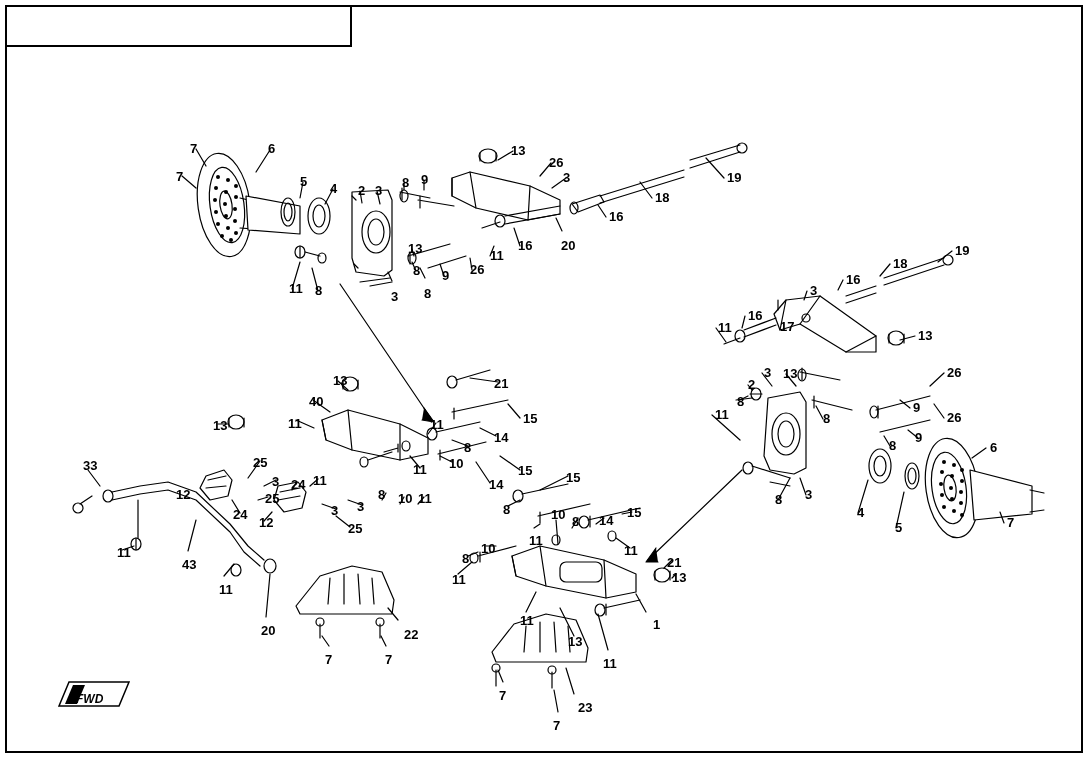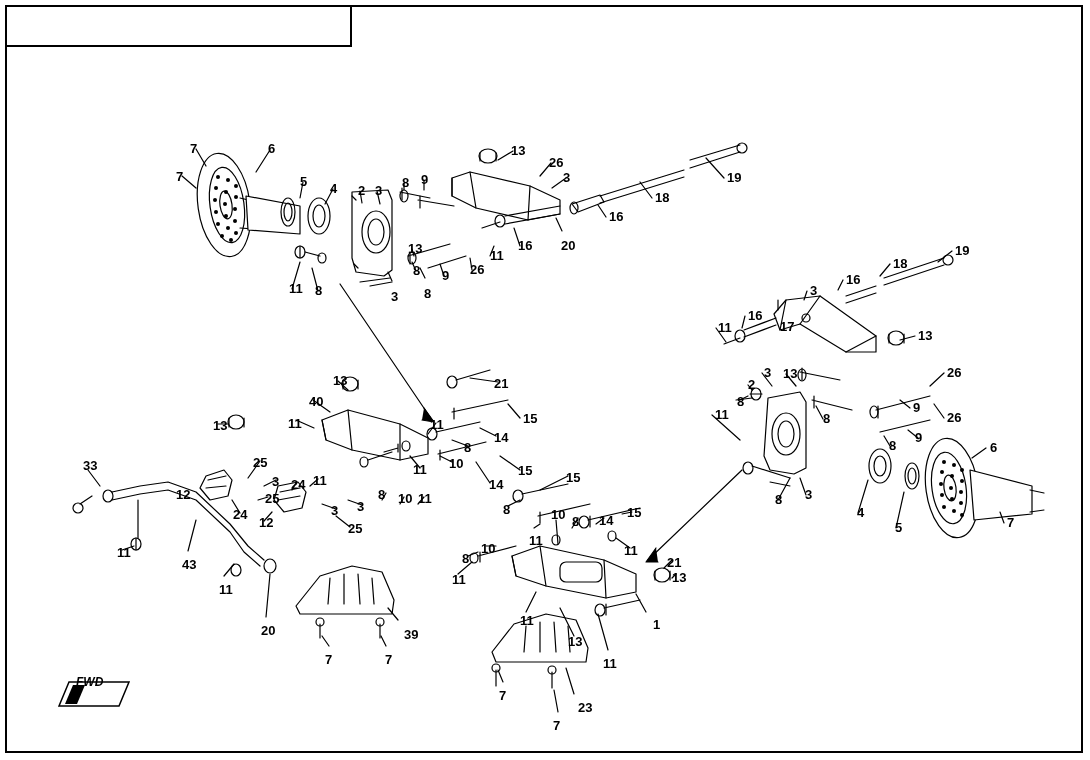--- a/index.html
+++ b/index.html
@@ -64,21 +64,21 @@
   #fwd {
     position: absolute;
     left: 55px;
     top: 678px;
     width: 78px;
     height: 32px;
   }
   #fwd-label {
     position: absolute;
     left: 76px;
-    top: 675px;
+    top: 692px;
     font-size: 12px;
     font-weight: bold;
     font-style: italic;
     color: #000;
   }
 </style>
 </head>
 <body>
 
 <div id="page">
@@ -395,21 +395,21 @@
       <div class="cal" style="left: 462px; top: 551px;">8</div>
       <div class="cal" style="left: 481px; top: 541px;">10</div>
       <div class="cal" style="left: 624px; top: 543px;">11</div>
       <div class="cal" style="left: 667px; top: 555px;">21</div>
       <div class="cal" style="left: 672px; top: 570px;">13</div>
       <div class="cal" style="left: 452px; top: 572px;">11</div>
       <div class="cal" style="left: 520px; top: 613px;">11</div>
       <div class="cal" style="left: 653px; top: 617px;">1</div>
       <div class="cal" style="left: 568px; top: 634px;">13</div>
       <div class="cal" style="left: 603px; top: 656px;">11</div>
-      <div class="cal" style="left: 404px; top: 627px;">39</div>
+      <div class="cal" style="left: 404px; top: 627px;">22</div>
       <div class="cal" style="left: 325px; top: 652px;">7</div>
       <div class="cal" style="left: 385px; top: 652px;">7</div>
       <div class="cal" style="left: 499px; top: 688px;">7</div>
       <div class="cal" style="left: 578px; top: 700px;">23</div>
       <div class="cal" style="left: 553px; top: 718px;">7</div>
     </div>
 
 </div>
 
 </body></html>

